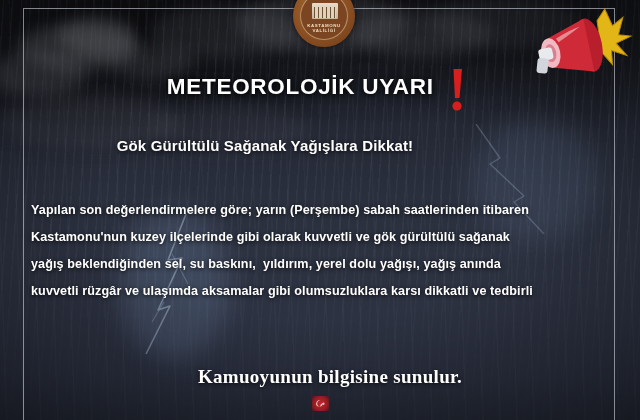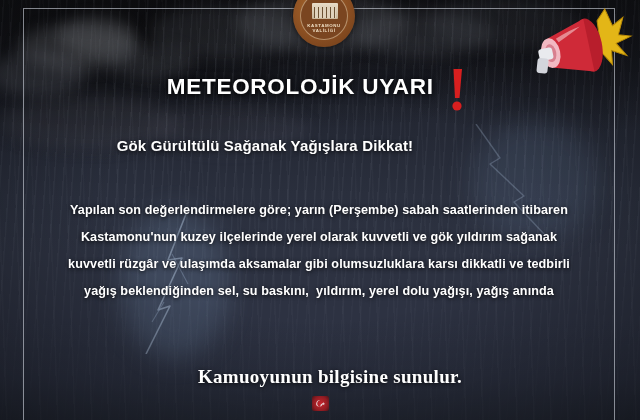--- a/index.html
+++ b/index.html
@@ -197,22 +197,21 @@
     text-align:center;
     font-size:15px;
     font-weight:bold;
     color:#ffffff;
     letter-spacing:.15px;
     text-shadow:0 1px 4px rgba(0,0,0,.85);
   }
 
   .body {
     position:absolute;
-    left:0; top:189px; width:592px;
-    text-align:center;
+    left:8px; top:189px; width:592px;
   }
   .body-line {
     font-size:12.6px;
     font-weight:bold;
     color:#ffffff;
     line-height:27px;
     letter-spacing:.1px;
     text-shadow:0 1px 4px rgba(0,0,0,.88);
     white-space:pre;
   }
@@ -307,23 +306,23 @@
           <path d="M8.5 0 L17 0 L14.5 29 L10 29 Z" fill="#d81f1f"></path>
           <circle cx="12" cy="37" r="4.6" fill="#d81f1f"></circle>
         </svg>
       </span>
     </div>
 
     <div class="subtitle">Gök Gürültülü Sağanak Yağışlara Dikkat!</div>
 
     <div class="body">
       <div class="body-line">Yapılan son değerlendirmelere göre; yarın (Perşembe) sabah saatlerinden itibaren</div>
-      <div class="body-line">Kastamonu'nun kuzey ilçelerinde yerel olarak kuvvetli ve gök yıldırım sağanak</div>
+      <div class="body-line">Kastamonu'nun kuzey ilçelerinde gibi olarak kuvvetli ve gök gürültülü sağanak</div>
+      <div class="body-line">yağış beklendiğinden sel, su baskını,  yıldırım, yerel dolu yağışı, yağış anında</div>
       <div class="body-line">kuvvetli rüzgâr ve ulaşımda aksamalar gibi olumsuzluklara karsı dikkatli ve tedbirli</div>
-      <div class="body-line">yağış beklendiğinden sel, su baskını,  yıldırım, yerel dolu yağışı, yağış anında</div>
     </div>
 
     <div class="closing">Kamuoyunun bilgisine sunulur.</div>
   </div>
 
   <div class="flag-emblem">
     <svg viewBox="0 0 17 15" width="17" height="15">
       <path d="M10.4 7.5 a3.1 3.1 0 1 1 -2.2 -2.98 a2.45 2.45 0 1 0 0 5.96 a3.1 3.1 0 0 1 2.2 -2.98 Z" fill="#ffffff" opacity=".9"></path>
       <path d="M11.3 5.9 l.45 1.25 l1.3 .08 l-1.0 .85 l.33 1.27 l-1.08 -.73 l-1.1 .69 l.37 -1.26 l-.98 -.87 l1.3 -.04 Z" fill="#ffffff" opacity=".9"></path>
     </svg>

